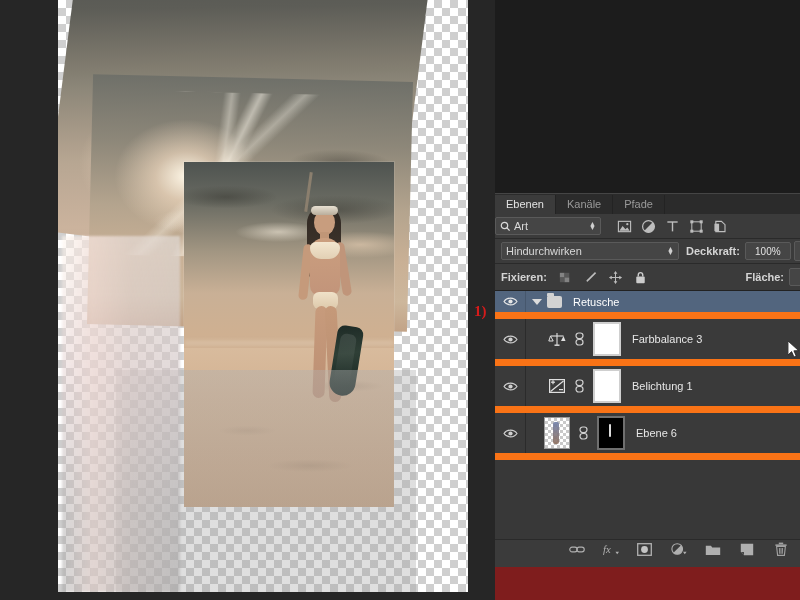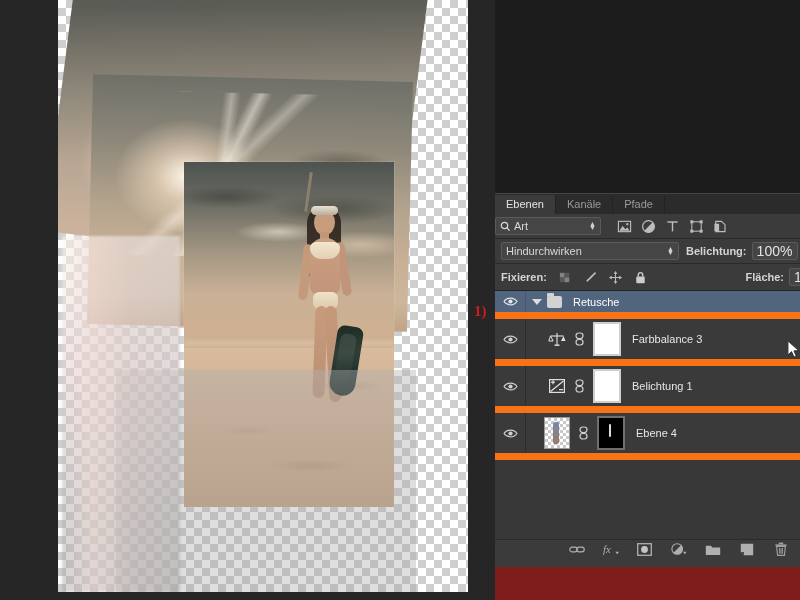--- a/index.html
+++ b/index.html
@@ -143,21 +143,21 @@
   .fi{width:15px;height:15px;opacity:.88;}
   .toggle{margin-left:auto;width:11px;height:19px;border-radius:2px;
     background:linear-gradient(180deg,#9a9a9a 0%,#9a9a9a 45%,#1d1d1d 45%,#1d1d1d 100%);
     border:1px solid #5a5a5a;}
 
   .rowblend{height:24px;background:#3b3b3b;display:flex;align-items:center;padding:0 6px;
             border-bottom:1px solid #2a2a2a;}
   .blend-sel{width:168px;text-align:right;}
   .lbl{font-size:11px;color:#d4d4d4;margin:0 5px 0 7px;font-weight:bold;}
   .numbox{height:16px;min-width:44px;background:#454545;border:1px solid #5a5a5a;border-radius:2px;
-          color:#e2e2e2;font-size:14px;display:flex;align-items:center;justify-content:center;}
+          color:#e2e2e2;font-size:10px;display:flex;align-items:center;justify-content:center;}
   .mini-caret{width:16px;height:18px;background:#464646;border:1px solid #5a5a5a;border-radius:2px;
     margin-left:3px;display:flex;align-items:center;justify-content:center;
     color:#cfcfcf;font-size:7px;}
 
   .rowlock{height:26px;background:#3b3b3b;display:flex;align-items:center;padding:0 6px;
            border-bottom:1px solid #222;}
   .lockicons{display:flex;gap:10px;margin-left:6px;align-items:center;}
 
   
   .layers{position:relative;height:248px;background:#383838;overflow:hidden;}
@@ -306,21 +306,21 @@
     </div>
 
     <div class="rowblend">
       <div class="selbox blend-sel">
         <span>Hindurchwirken</span>
         <span class="arrows">
           <span>▲</span>
             <span>▼</span>
         </span>
       </div>
-      <span class="lbl">Belichtung:</span>
+      <span class="lbl">Deckkraft:</span>
       <div class="numbox">100%</div>
       <div class="mini-caret">▼</div>
     </div>
 
     <div class="rowlock">
       <span class="lbl" style="margin-left:0;">Fixieren:</span>
       <div class="lockicons">
         <svg class="fi" viewBox="0 0 16 16">
           <rect x="2" y="3" width="5" height="5" fill="#8d8d8d"></rect>
           <rect x="7" y="3" width="5" height="5" fill="#5c5c5c"></rect>
@@ -426,21 +426,21 @@
         </div>
         <div class="link">
           <svg width="11" height="14" viewBox="0 0 11 14">
             <rect x="2" y="1" width="7" height="5.5" rx="2.7" fill="none" stroke="#cfcfcf" stroke-width="1.2"></rect>
             <rect x="2" y="7.5" width="7" height="5.5" rx="2.7" fill="none" stroke="#cfcfcf" stroke-width="1.2"></rect>
           </svg>
         </div>
         <div class="mask black">
           <div class="m2"></div>
         </div>
-        <span class="lname">Ebene 4</span>
+        <span class="lname">Ebene 6</span>
       </div>
 
       <div class="scrollbar">
         <div class="thumb"></div>
       </div>
     </div>
 
     <div class="panelfoot">
       <div class="pf">
         <svg width="17" height="11" viewBox="0 0 17 11">

